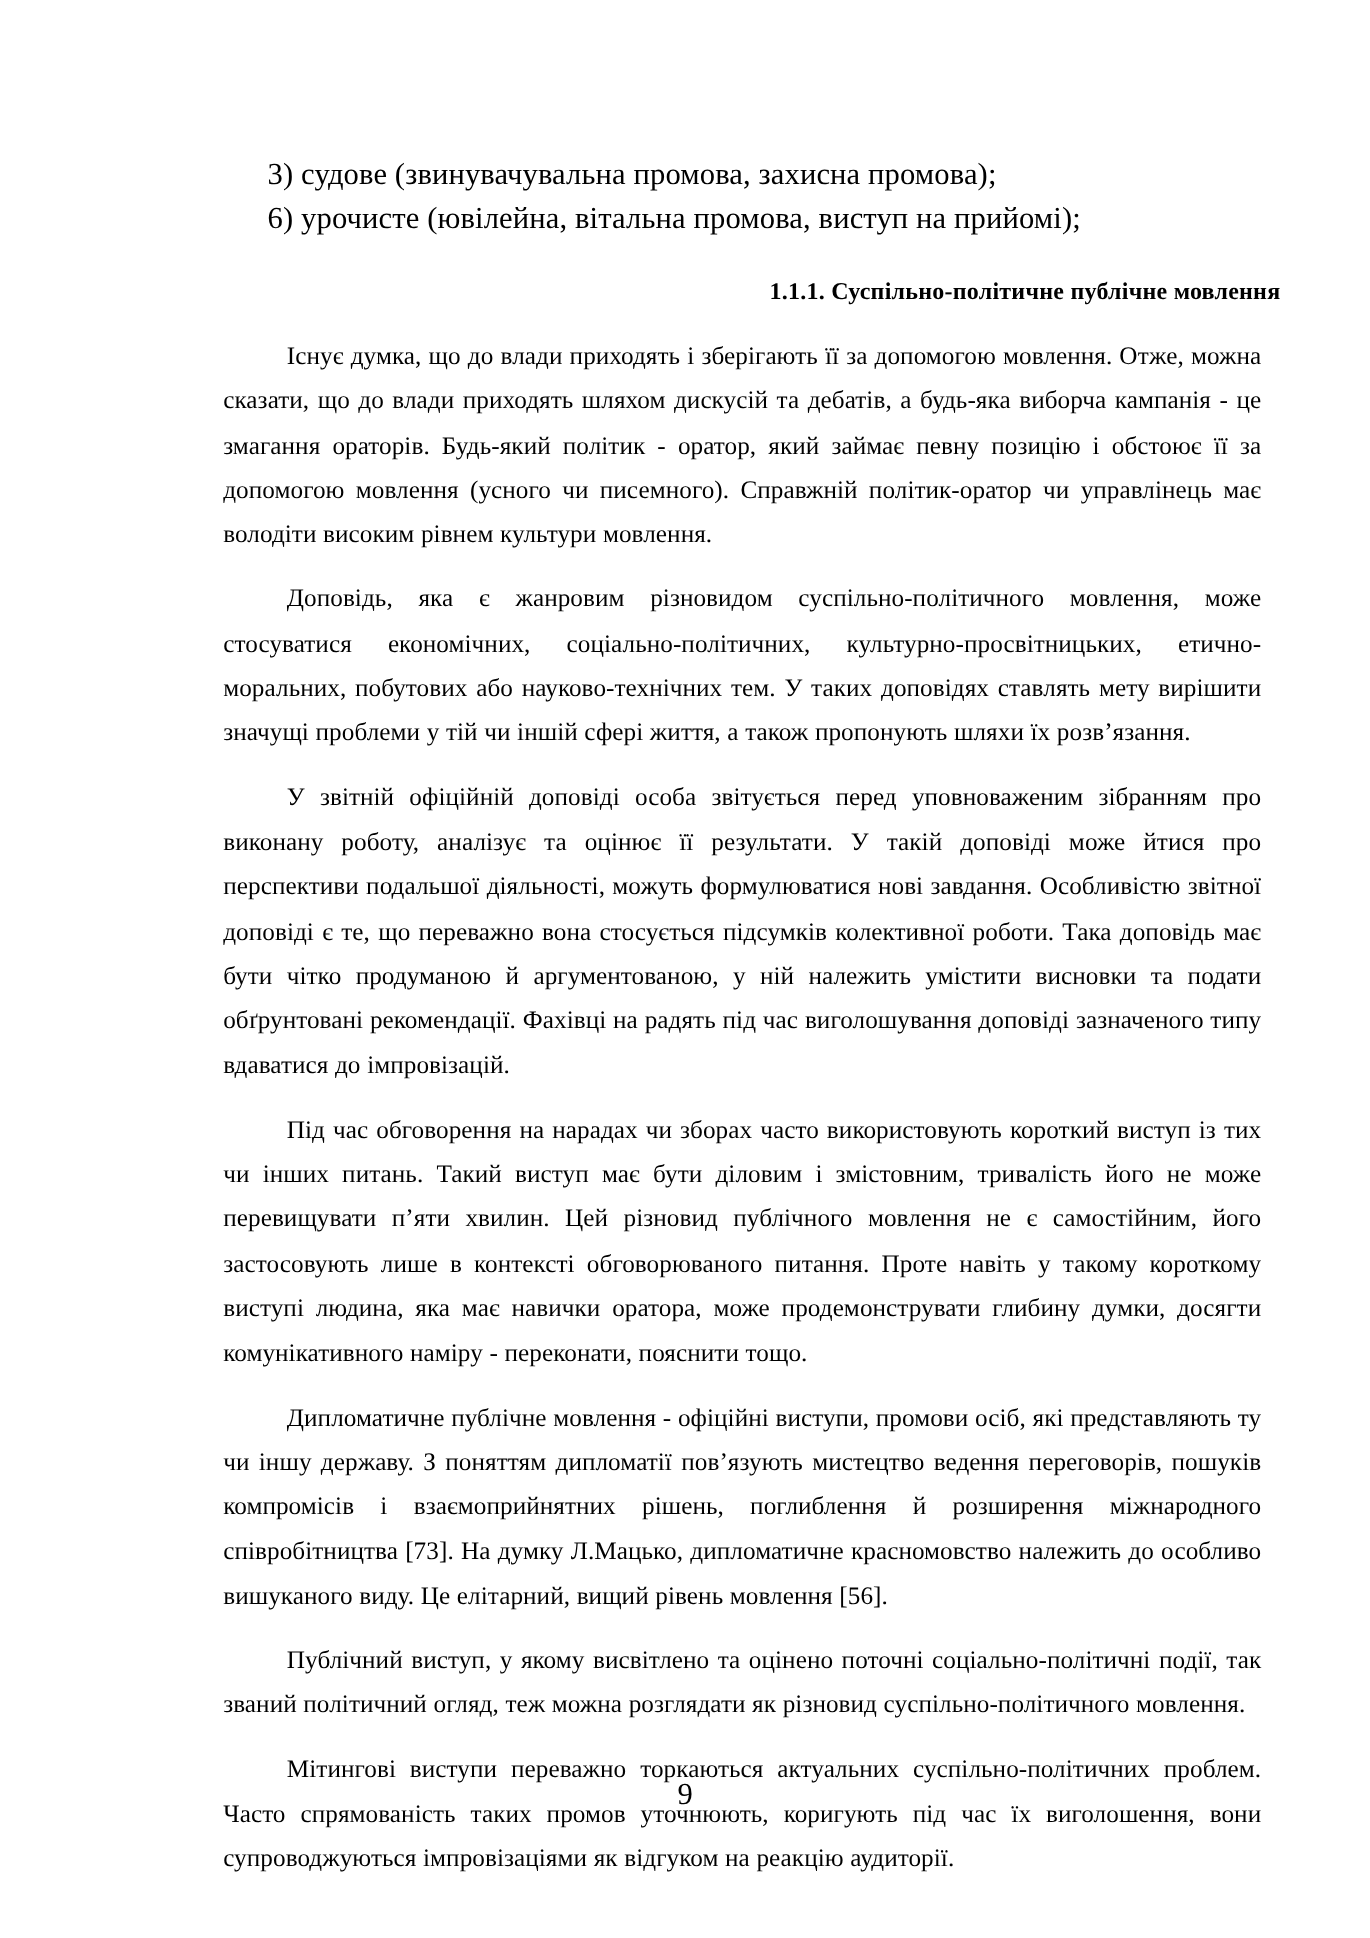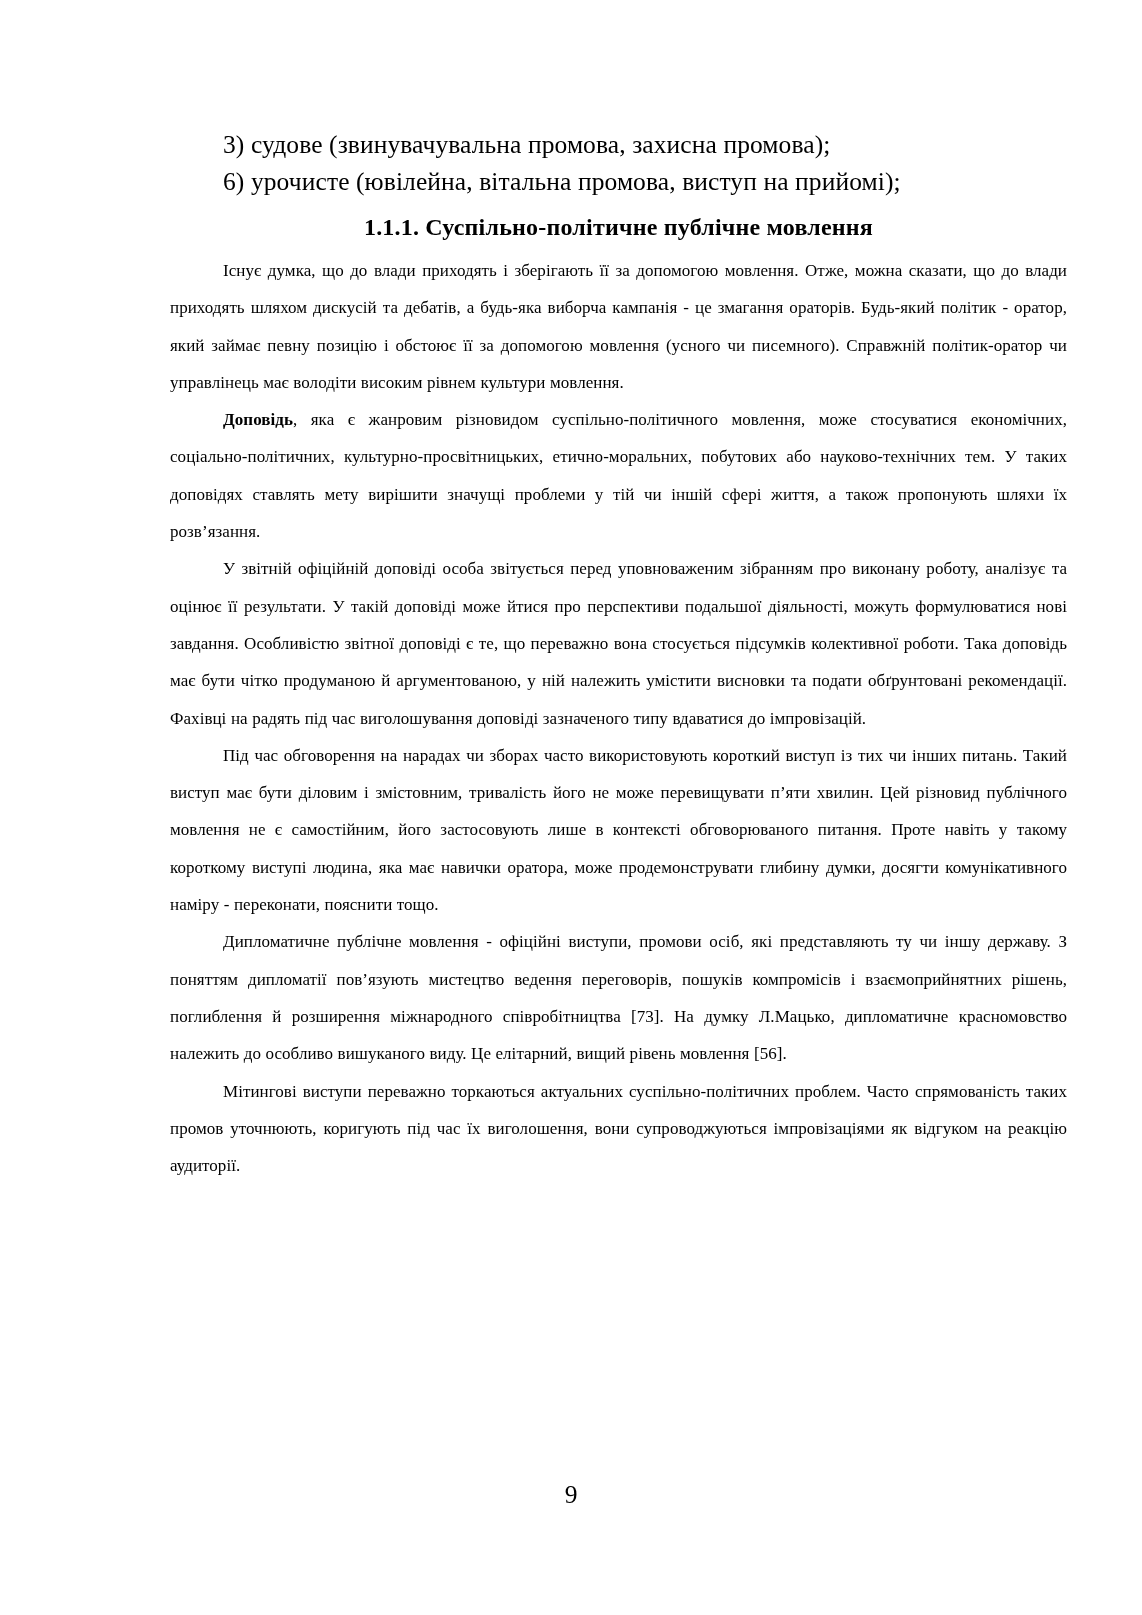--- a/index.html
+++ b/index.html
@@ -30,39 +30,39 @@
   .list-line {
     font-size: 25.5px;
     line-height: 37px;
     text-align: left;
     margin: 0;
     padding-left: 53px;
     white-space: nowrap;
     letter-spacing: 0.1px;
   }
   .section-heading {
-    font-size: 24px;
+    font-size: 20px;
     line-height: 37px;
     font-weight: bold;
-    text-align: center;
-    margin: 9px 0 6px 0;
+    text-align: right;
+    margin: 25px 0 6px 0;
     letter-spacing: 0.2px;
   }
   .para {
-    font-size: 17px;
+    font-size: 21px;
     line-height: 37.3px;
     text-align: justify;
     text-justify: inter-word;
-    margin: 0;
+    margin: 16px;
     text-indent: 53px;
     letter-spacing: 0.05px;
     word-spacing: 0.2px;
     hyphens: none;
   }
-  .para b { font-weight: bold; }
+  .para b { font-weight: normal; }
   .page-number {
     position: absolute;
     left: 0;
     right: 0;
     top: 1480px;
     text-align: center;
     font-size: 25.5px;
     line-height: 30px;
   }
 </style>
@@ -91,20 +91,23 @@
     </p>
 
     <p class="para">
       <span>Під час обговорення на нарадах чи зборах часто використовують короткий виступ із тих чи інших питань. Такий виступ має бути діловим і змістовним, тривалість його не може перевищувати п’яти хвилин. Цей різновид публічного мовлення не є самостійним, його застосовують лише в контексті обговорюваного питання. Проте навіть у такому короткому виступі людина, яка має навички оратора, може продемонструвати глибину думки, досягти комунікативного наміру - переконати, пояснити тощо.</span>
     </p>
 
     <p class="para">
       <span>Дипломатичне публічне мовлення - офіційні виступи, промови осіб, які представляють ту чи іншу державу. З поняттям дипломатії пов’язують мистецтво ведення переговорів, пошуків компромісів і взаємоприйнятних рішень, поглиблення й розширення міжнародного співробітництва [73]. На думку Л.Мацько, дипломатичне красномовство належить до особливо вишуканого виду. Це елітарний, вищий рівень мовлення [56].</span>
     </p>
 
+    <p class="para">
+      <span>Публічний виступ, у якому висвітлено та оцінено поточні соціально-політичні події, так званий політичний огляд, теж можна розглядати як різновид суспільно-політичного мовлення.</span>
+    </p>
 
     <p class="para">
       <span>Мітингові виступи переважно торкаються актуальних суспільно-політичних проблем. Часто спрямованість таких промов уточнюють, коригують під час їх виголошення, вони супроводжуються імпровізаціями як відгуком на реакцію аудиторії.</span>
     </p>
 
   </div>
 
   <div class="page-number">9</div>
 
 </div>

